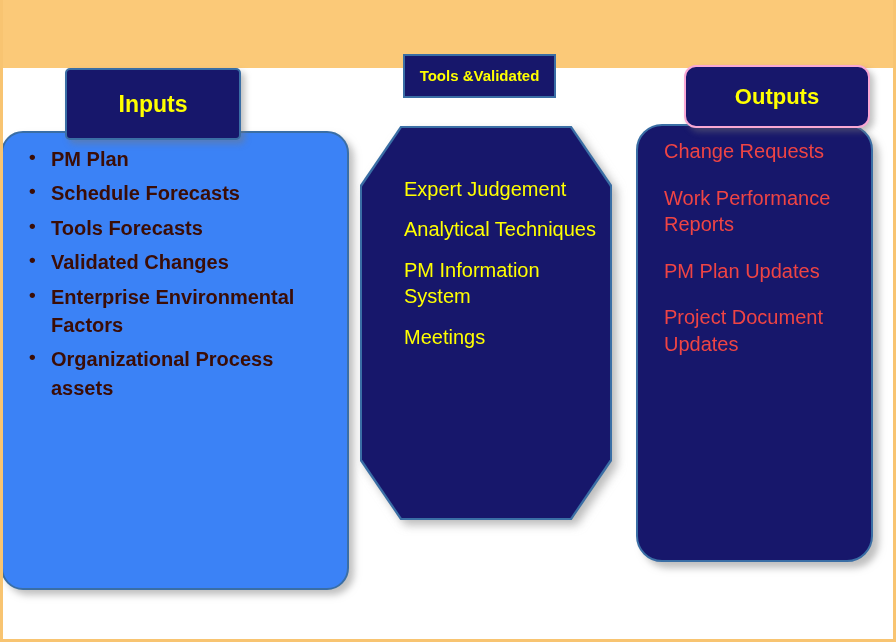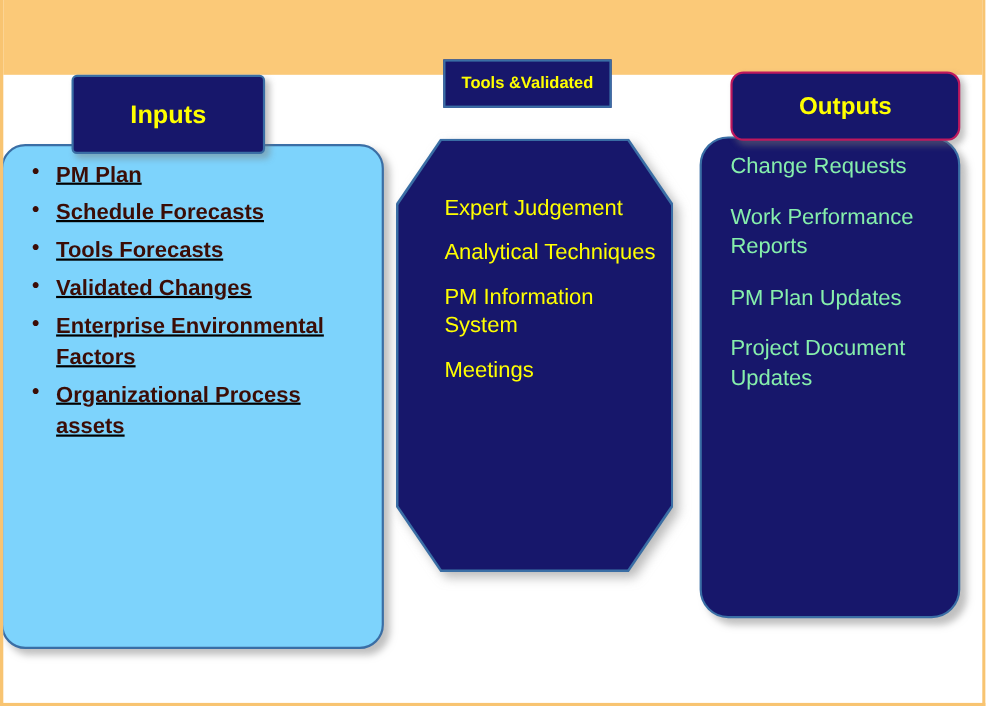--- a/index.html
+++ b/index.html
@@ -83,45 +83,44 @@
     height: 44px;
     border: 2px solid #3a6ea5;
     border-radius: 0;
     font-size: 15px;
     line-height: 1.25;
     flex-direction: row;
   }
 
   
   .cap-outputs {
-    left: 661px;
+    left: 681px;
     top: 65px;
-    width: 209px;
+    width: 186px;
     height: 63px;
-    border: 2px solid #be185d;
+    border: 2px solid #f9a8d4;
     border-radius: 12px;
     font-size: 22px;
     box-shadow: 4px 4px 6px rgba(120,120,120,0.45);
   }
 
   
   .body-inputs {
     position: absolute;
     left: -2px;
     top: 131px;
     width: 348px;
     height: 459px;
-    background: #7dd3fc;
+    background: #3b82f6;
     border: 2px solid #3a6ea5;
     border-radius: 22px;
     box-sizing: border-box;
     box-shadow: 5px 5px 7px rgba(130,130,130,0.5);
     z-index: 2;
     padding: 12px 8px 8px 22px;
-    text-decoration: underline;
   }
   .inputs-list {
     list-style: none;
     margin: 0;
     padding: 0;
   }
   .inputs-list li {
     position: relative;
     color: #3b0d06;
     font-size: 20px;
@@ -193,21 +192,21 @@
     box-shadow: 6px 6px 7px rgba(130,130,130,0.5);
     z-index: 2;
     padding: 12px 10px 10px 26px;
   }
   .outputs-list {
     list-style: none;
     margin: 0;
     padding: 0;
   }
   .outputs-list li {
-    color: #86efac;
+    color: #ef4444;
     font-size: 20px;
     line-height: 1.33;
     margin-bottom: 20px;
     font-family: "Liberation Sans", sans-serif;
   }
 </style>
 </head>
 <body>
 
 <div class="slide">

